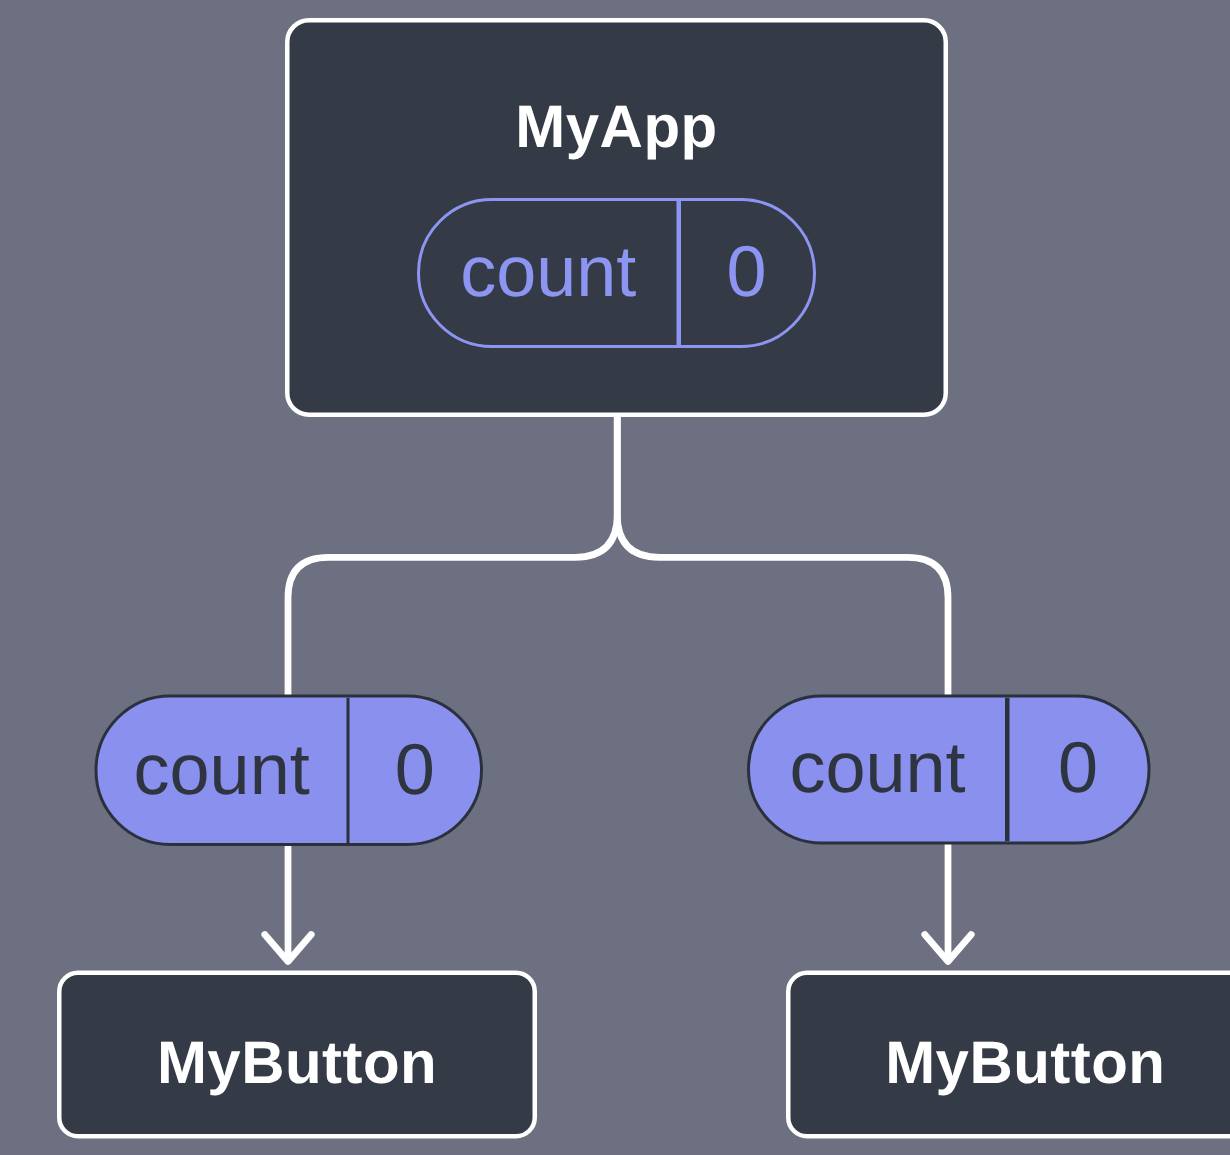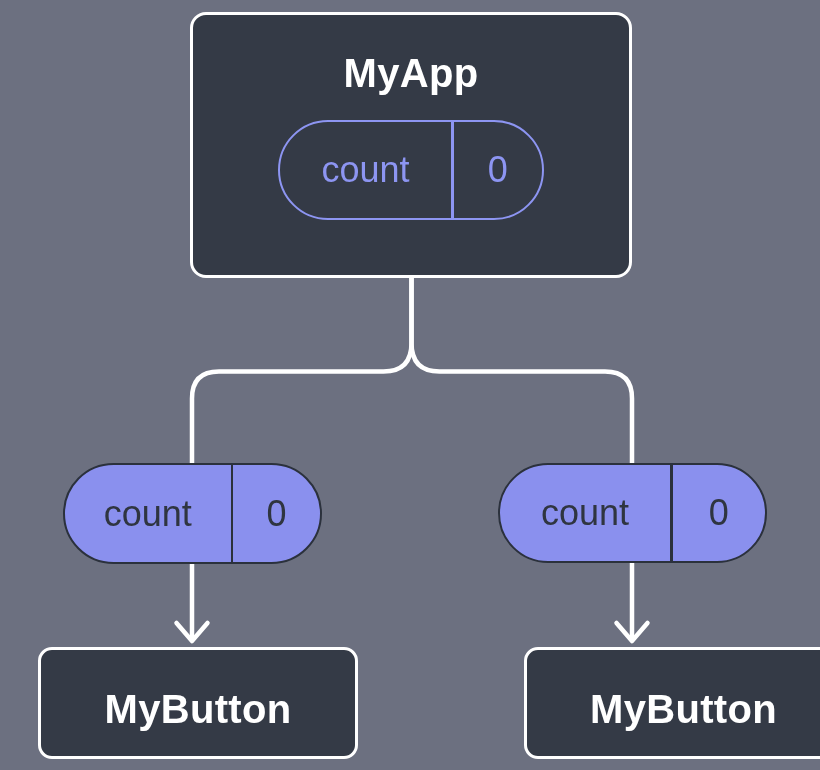--- a/index.html
+++ b/index.html
@@ -40,39 +40,39 @@
     background:var(--card-fill);
     border:3.5px solid var(--card-border);
     box-sizing:border-box;
     display:flex;
     flex-direction:column;
     align-items:center;
   }
   .card.parent{
     left:190px;top:12px;width:442px;height:266px;
     border-radius:16px;
-    padding-top:36px;
+    padding-top:48px;
   }
   .component-title{
     color:var(--title-text);
     font-size:40px;
     font-weight:600;
     line-height:1.1;
     letter-spacing:.3px;
   }
   .card.parent .component-title{margin-bottom:25px;}
   .pill{
     box-sizing:border-box;
     border-radius:999px;
     display:grid;
     overflow:hidden;
   }
   .pill .cell{
     display:flex;align-items:center;justify-content:center;
-    font-size:36px;
+    font-size:48px;
     line-height:1;
     text-align:center;
   }
   .pill .divider{height:100%;}
   .pill.outline{
     width:266px;height:100px;
     border:2.5px solid var(--accent-purple-light);
     grid-template-columns:171px 2.5px 1fr;
     background:transparent;
   }

